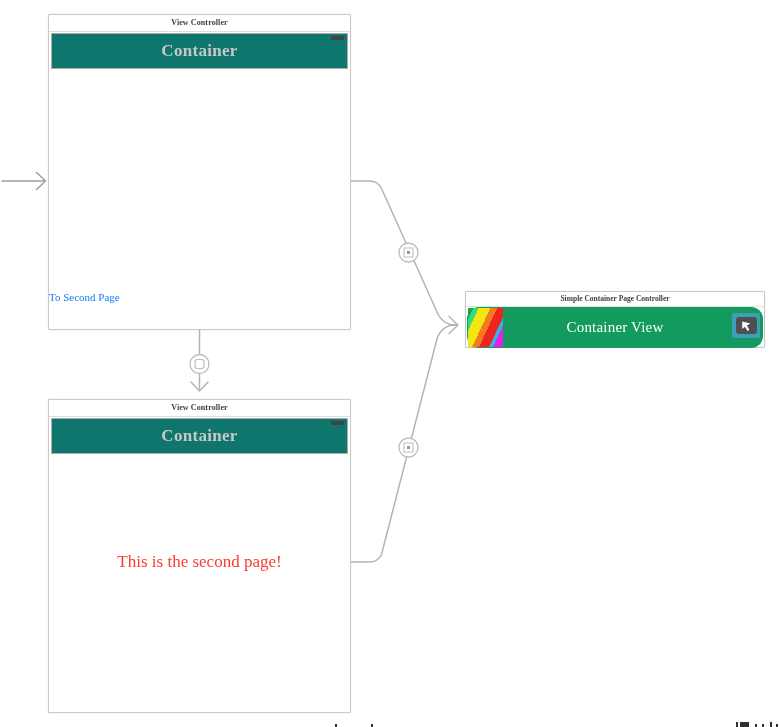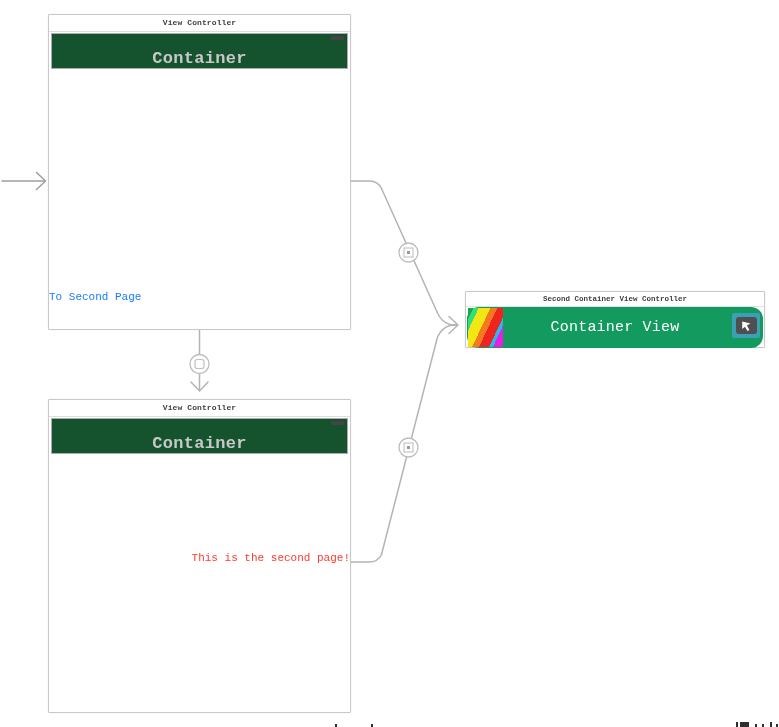--- a/index.html
+++ b/index.html
@@ -1,52 +1,52 @@
 <!DOCTYPE html>
 <html><head>
 <meta charset="utf-8">
 <style>
   html,body{margin:0;padding:0;background:#ffffff;}
   .canvas{
     position:relative;width:779px;height:727px;background:#ffffff;
-    font-family:Liberation Mono, monospace;
+    font-family:Liberation Serif, serif;
     overflow:hidden;
   }
   
   .wires{position:absolute;left:0;top:0;width:779px;height:727px;z-index:1;}
   
   .scene{
     position:absolute;background:#ffffff;border:1px solid #c9c9c9;
     border-radius:1px;z-index:2;box-sizing:border-box;
     box-shadow:0 0 0 0.5px rgba(0,0,0,0.04);
   }
   .scene-title{
     height:16px;line-height:16px;text-align:center;
     font-size:8px;font-weight:bold;color:#3f3f3f;
     border-bottom:1px solid #dedede;letter-spacing:0.1px;
   }
   .container-bar{
     position:relative;margin:1px 2px 0 2px;height:36px;
-    background:#14532d;border:1px solid #acacac;box-sizing:border-box;
-    display:flex;align-items:flex-end;justify-content:center;
+    background:#0f766e;border:1px solid #acacac;box-sizing:border-box;
+    display:flex;align-items:center;justify-content:center;
   }
   .container-placeholder{
     font-size:17px;font-weight:bold;color:#c8c8c8;letter-spacing:0.3px;
   }
   .battery{
     position:absolute;right:3px;top:2px;width:13px;height:4px;
     background:#444446;border-radius:1.5px;
   }
   .blue-link{
     position:absolute;left:0;right:0;
     font-size:11px;color:#157efb;cursor:default;
   }
   .red-label{
-    position:absolute;left:0;right:0;text-align:right;
-    font-size:11px;color:#fb3b30;
+    position:absolute;left:0;right:0;text-align:center;
+    font-size:17px;color:#fb3b30;
   }
   
   .ctitle{
     height:14px;line-height:14px;text-align:center;
     font-size:7.5px;font-weight:bold;color:#3f3f3f;
     border-bottom:1px solid #e2e2e2;
   }
   .green-bar{
     position:relative;margin:0 1px 1px 1px;height:41px;
     background:#129a5f;display:flex;align-items:center;justify-content:center;border-radius:12px;
@@ -130,21 +130,21 @@
   <div class="scene" style="left:48px;top:399px;width:303px;height:314px;">
     <div class="scene-title">View Controller</div>
     <div class="container-bar">
       <span class="container-placeholder">Container</span>
       <span class="battery"></span>
     </div>
     <div class="red-label" style="top:152px;">This is the second page!</div>
   </div>
 
   <div class="scene" style="left:465px;top:291px;width:300px;height:57px;">
-    <div class="ctitle">Second Container View Controller</div>
+    <div class="ctitle">Simple Container Page Controller</div>
     <div class="green-bar">
       <span class="rainbow"></span>
       <span class="green-bar-label">Container View</span>
       <span class="exit-chip">
         <span class="exit-inner">
           <svg width="13" height="12" viewBox="0 0 13 12">
             <path d="M2.2 1.6 L10.4 3.6 L6.9 5.6 L9.4 9.9 L7.5 11 L5.0 6.7 L2.2 9.0 Z" fill="#ffffff"></path>
           </svg>
         </span>
       </span>

